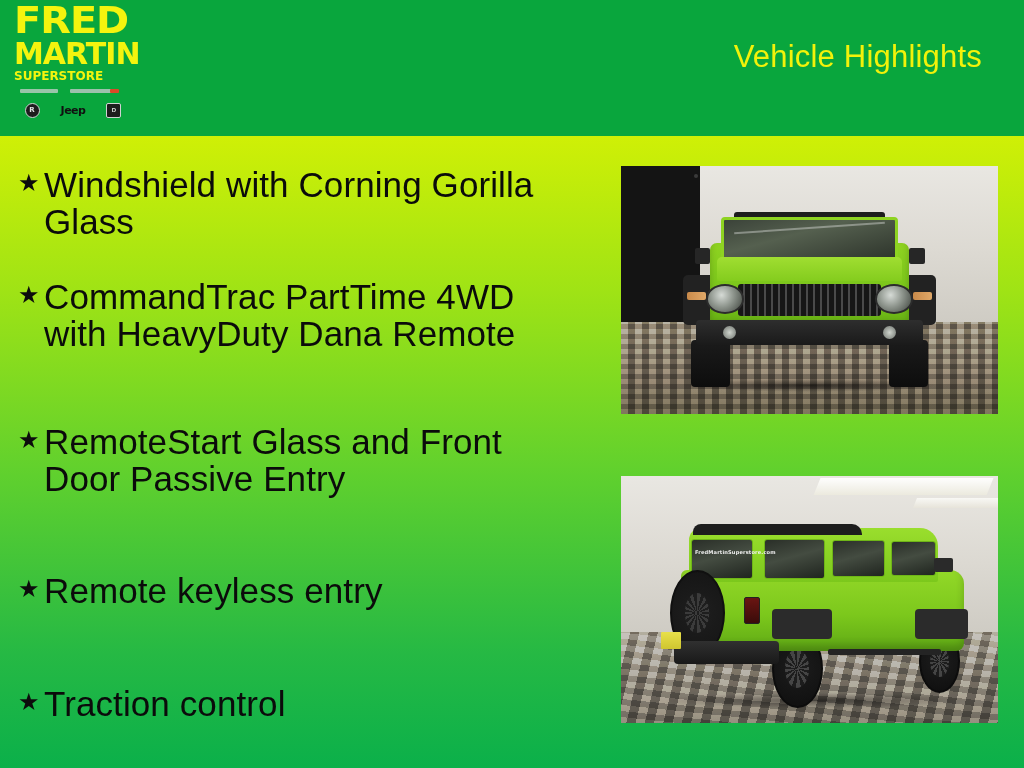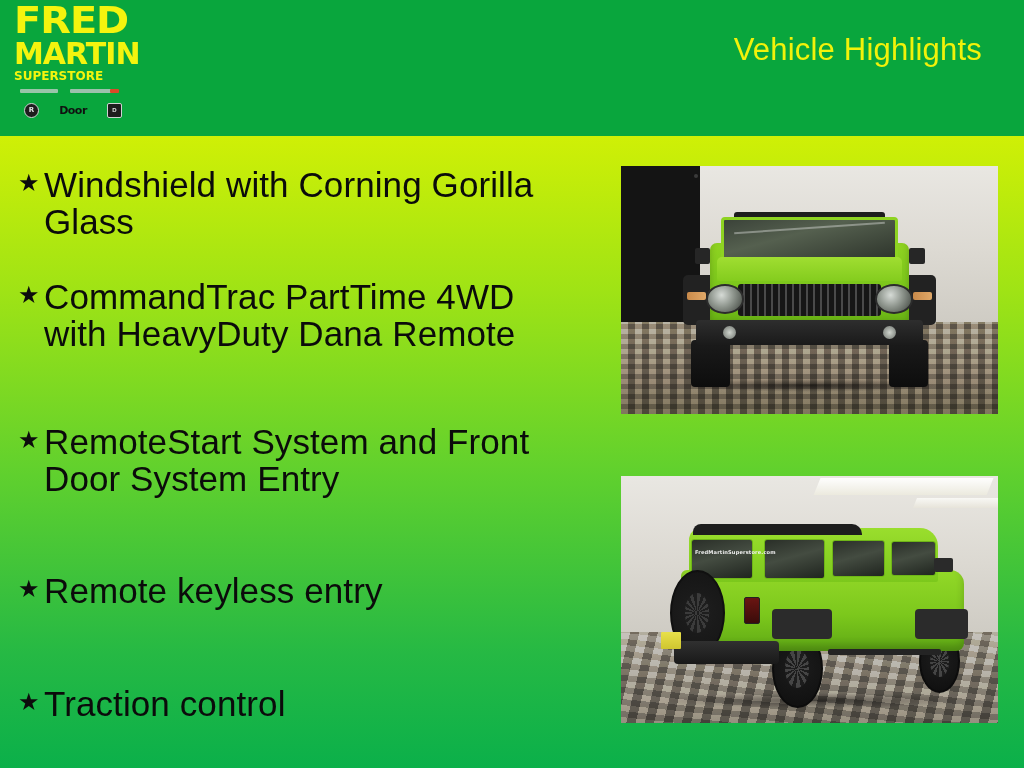--- a/index.html
+++ b/index.html
@@ -14,21 +14,21 @@
     background:linear-gradient(to bottom, #F5F500 0%, #D8F203 14%, #9FE315 38%, #5FD02E 62%, #26B944 85%, #0BB04A 100%);
     overflow:hidden;
   }
 
   
   .header-bar {
     position:absolute; left:0; top:0; width:1024px; height:136px;
     background:#09A63D;
   }
   .header-title {
-    position:absolute; right:42px; top:32px;
+    position:absolute; right:42px; top:39px;
     font-size:31px; color:#F2F20A; letter-spacing:.2px;
     white-space:nowrap;
   }
 
   
   .logo-block {
     position:absolute; left:14px; top:3px; width:122px; height:130px;
   }
   .logo-word {
     color:#F4F40E; font-weight:bold; line-height:.92;
@@ -311,40 +311,40 @@
     <div class="logo-word logo-superstore">SUPERSTORE</div>
 
     <div class="logo-rule">
       <span class="mark m1"></span>
       <span class="mark m2"></span>
       <span class="mark m3"></span>
     </div>
 
     <div class="brand-row">
       <span class="badge">R</span>
-      <span class="badge-jeep">Door</span>
+      <span class="badge-jeep">Jeep</span>
       <span class="badge-sq">D</span>
     </div>
   </div>
 
   <div class="bullets">
 
     <div class="bullet-row b0">
       <span class="bullet-star">★</span>
       <span class="bullet-text">Windshield with Corning Gorilla Glass</span>
     </div>
 
     <div class="bullet-row b1">
       <span class="bullet-star">★</span>
       <span class="bullet-text">CommandTrac PartTime 4WD with HeavyDuty Dana Remote</span>
     </div>
 
     <div class="bullet-row b2">
       <span class="bullet-star">★</span>
-      <span class="bullet-text">RemoteStart System and Front Door System Entry</span>
+      <span class="bullet-text">RemoteStart Glass and Front Door Passive Entry</span>
     </div>
 
     <div class="bullet-row b3">
       <span class="bullet-star">★</span>
       <span class="bullet-text">Remote keyless entry</span>
     </div>
 
     <div class="bullet-row b4">
       <span class="bullet-star">★</span>
       <span class="bullet-text">Traction control</span>

